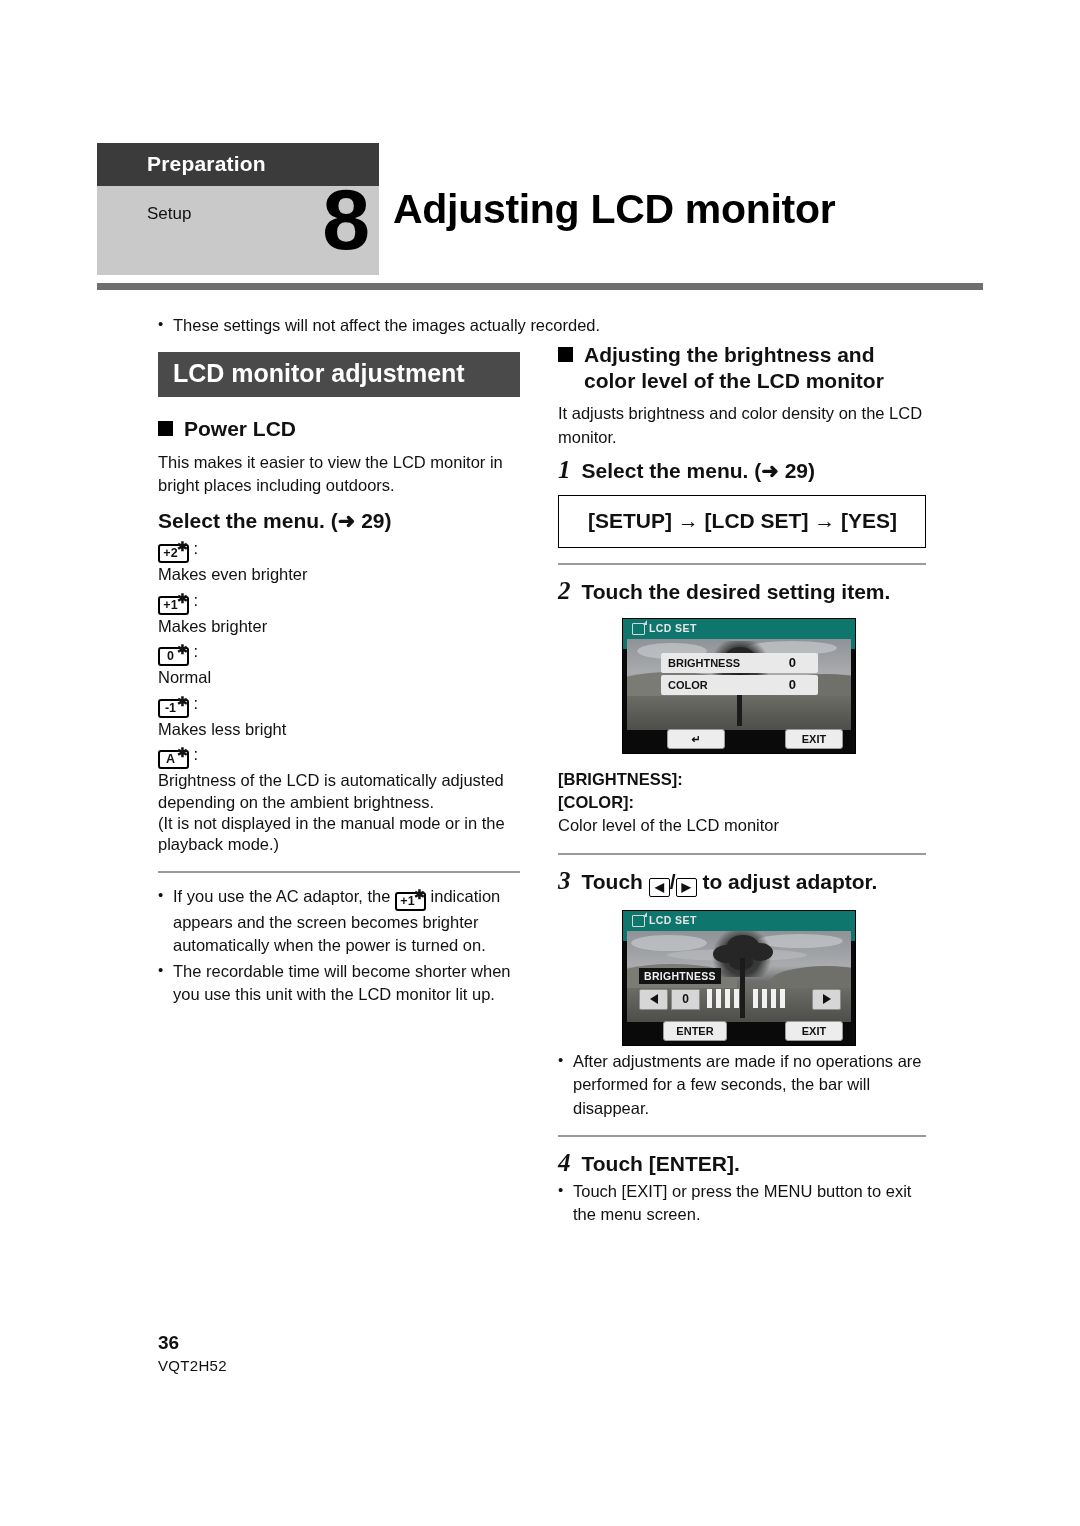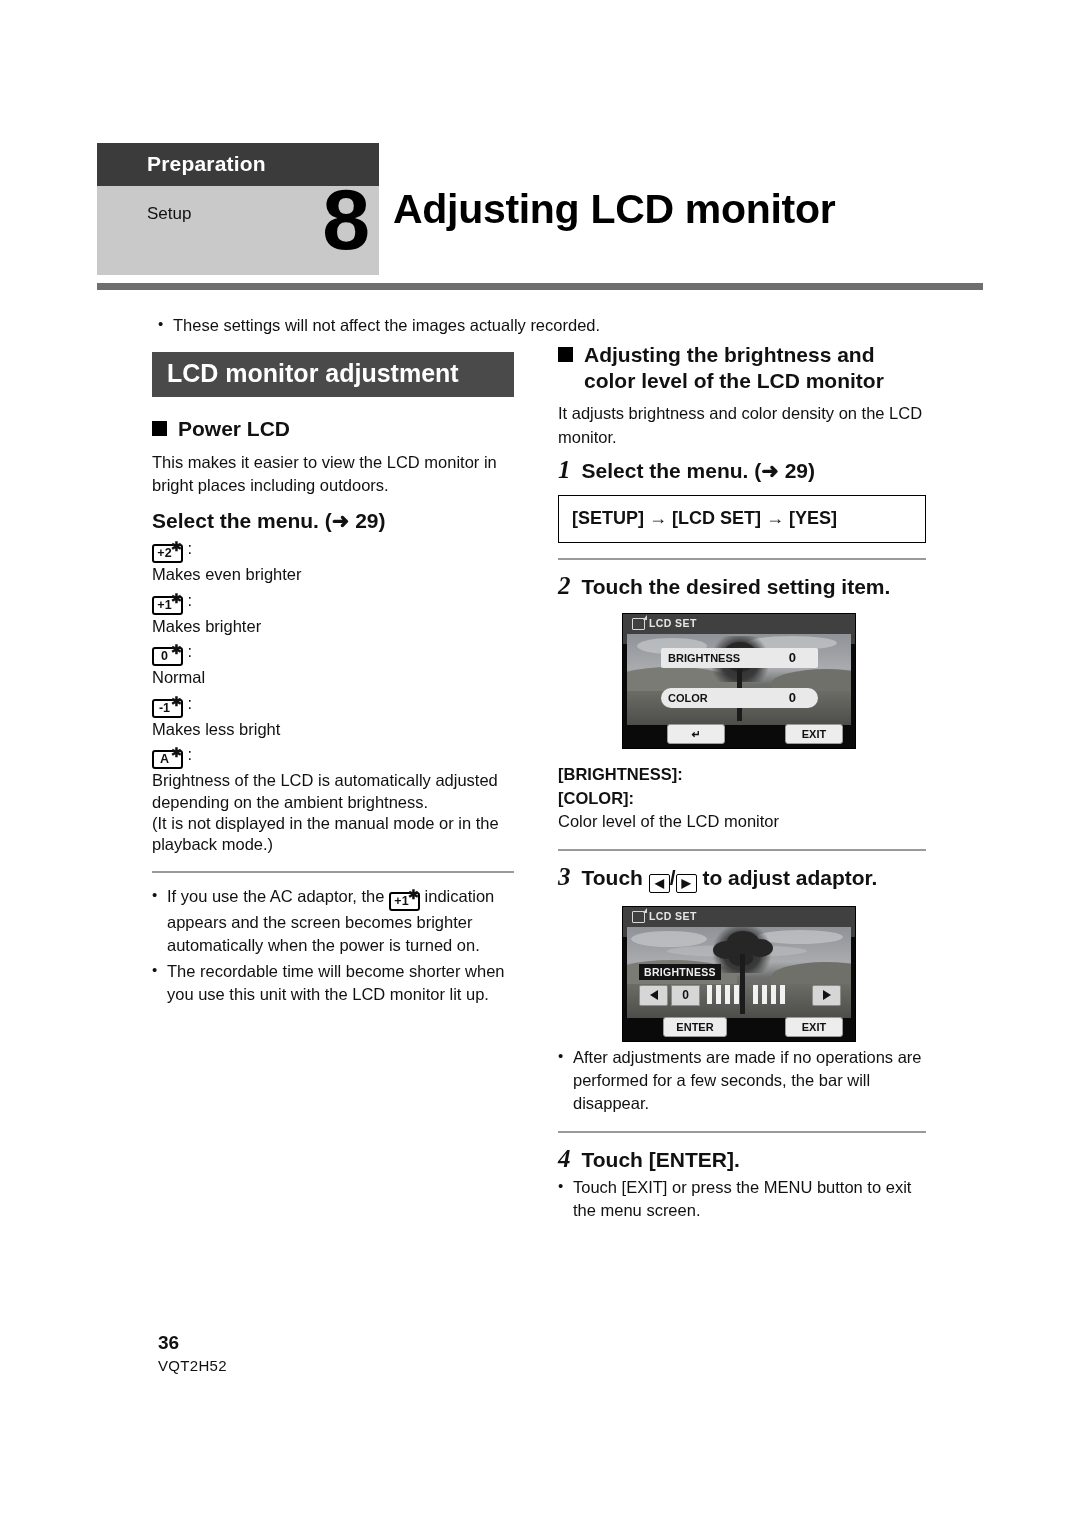--- a/index.html
+++ b/index.html
@@ -47,21 +47,21 @@
   .note-top{
     position:absolute;left:158px;top:314px;width:700px;
     font-size:16.5px;
   }
   .bul{position:relative;padding-left:15px;line-height:1.42;}
   .bul:before{
     content:"\2022";position:absolute;left:0;top:-1px;font-size:15px;
   }
 
   
-  .colL{position:absolute;left:152px;top:352px;width:362px;}
+  .colL{position:absolute;left:158px;top:352px;width:362px;}
   .colR{position:absolute;left:558px;top:342px;width:368px;}
 
   .sec-band{
     background:#4a4a4a;color:#fff;
     font-size:25px;font-weight:bold;
     padding:7px 0 9px 15px;
     width:347px;
   }
   .sq-head{
     font-size:21px;font-weight:bold;margin-top:19px;
@@ -70,21 +70,21 @@
   .sq{
     display:inline-block;width:15px;height:15px;background:#000;
     flex:0 0 auto;margin-top:5px;
   }
   .body-txt{font-size:16.5px;line-height:1.44;margin-top:9px;}
   .step-head{
     font-size:21px;font-weight:bold;margin-top:9px;line-height:1.3;
   }
   .menu-box{
     border:1.6px solid #000;padding:10px 12px 11px 13px;
-    font-size:18px;font-weight:bold;margin-top:11px;line-height:1.42;
+    font-size:21px;font-weight:bold;margin-top:11px;line-height:1.42;text-align:center;
   }
   .hr-thin{height:2px;background:#9a9a9a;margin:15px 0 12px 0;}
 
   
   .num-step{
     display:flex;gap:11px;align-items:baseline;
     font-size:21px;font-weight:bold;margin-top:6px;
   }
   .num{font-size:25px;font-style:italic;font-weight:bold;font-family:"Liberation Serif",serif;}
 
@@ -109,21 +109,21 @@
     width:19px;height:17px;line-height:16px;text-align:center;
     font-size:12px;vertical-align:-2px;background:#fff;
   }
 
   
   .shot{
     position:relative;width:232px;height:134px;background:#0a0a0a;
     margin:13px 0 0 64px;border:1px solid #000;
   }
   .shot-hd{
-    position:absolute;left:0;top:0;width:100%;height:30px;background:#404040;
+    position:absolute;left:0;top:0;width:100%;height:30px;background:#0f766e;
   }
   .shot-hd .ic{
     position:absolute;left:9px;top:4px;width:11px;height:10px;
     border:1.5px solid #d8d8d8;border-radius:1px;
   }
   .shot-hd .ic:after{
     content:"";position:absolute;right:-3px;top:-4px;
     width:0;height:0;border-left:4px solid transparent;border-bottom:5px solid #d8d8d8;
   }
   .shot-hd .tx{
@@ -305,21 +305,21 @@
           <b style="left:6px;top:14px;width:24px;height:16px;"></b>
           <b style="left:36px;top:14px;width:24px;height:16px;"></b>
           <b style="left:22px;top:22px;width:22px;height:14px;"></b>
         </div>
         <div class="trunk"></div>
       </div>
       <div class="srow" style="top:34px;">
         <span class="lb">BRIGHTNESS</span>
         <span class="vl">0</span>
       </div>
-      <div class="srow" style="top:74px;border-radius:10px;">
+      <div class="srow" style="top:56px;">
         <span class="lb">COLOR</span>
         <span class="vl">0</span>
       </div>
       <div class="btn" style="left:44px;bottom:4px;width:56px;">↵</div>
       <div class="btn" style="right:12px;bottom:4px;width:56px;">EXIT</div>
     </div>
 
     <div class="defs">
       <div><b>[BRIGHTNESS]:</b></div>
       <div><b>[COLOR]:</b></div>

